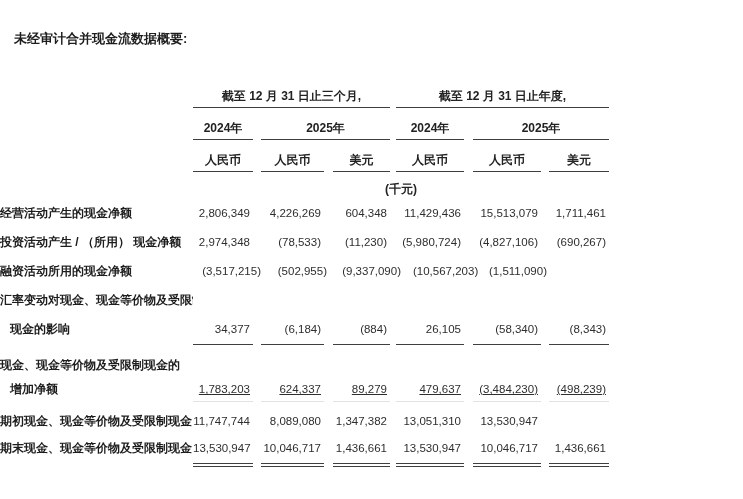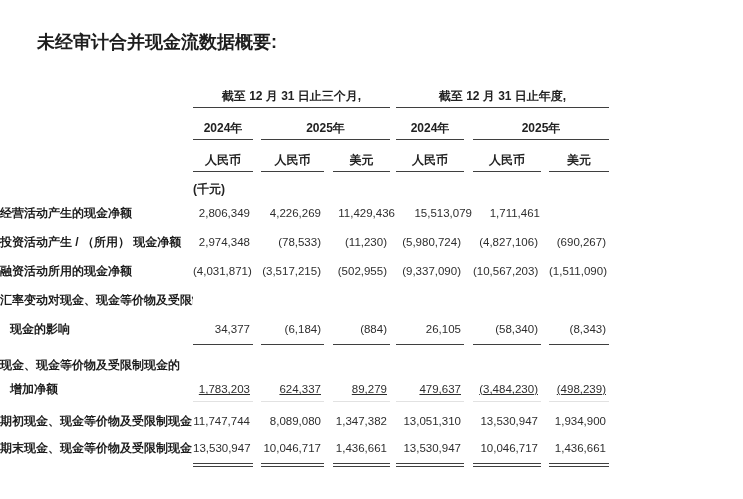--- a/index.html
+++ b/index.html
@@ -6,21 +6,21 @@
   .page{
     position:relative;
     width:743px;height:499px;
     background:#ffffff;
     font-family:"Liberation Sans","DejaVu Sans",sans-serif;
     color:#222;
     overflow:hidden;
   }
   .doc-title{
     position:absolute;left:14px;top:30px;
-    font-size:18px;font-weight:bold;color:#1d1d1d;margin-left:23px;
+    font-size:13px;font-weight:bold;color:#1d1d1d;
   }
   .tbl{
     position:absolute;left:0;top:84px;
     padding-left:0;
     font-size:12px;
   }
   .row{display:flex;}
   
   .lbl{width:193px;font-weight:bold;color:#1d1d1d;white-space:nowrap;overflow:hidden;}
   .lbl.ind{padding-left:10px;width:183px;}
@@ -29,21 +29,21 @@
   .c3{width:57px;margin-left:9px;}
   .c4{width:68px;margin-left:6px;}
   .c5{width:68px;margin-left:9px;}
   .c6{width:60px;margin-left:8px;}
   .g1{width:197px;margin-left:0;}
   .g2{width:213px;margin-left:6px;}
   .y24a{width:60px;margin-left:0;}
   .y25a{width:129px;margin-left:8px;}
   .y24b{width:68px;margin-left:6px;}
   .y25b{width:136px;margin-left:9px;}
-  .span-all{width:416px;margin-left:0;text-align:left;}
+  .span-all{width:416px;margin-left:0;text-align:center;}
   
   .hrow-group{height:24px;}
   .hrow-group .hc{line-height:24px;text-align:center;font-weight:bold;border-bottom:1px solid #3f3f3f;}
   .hrow-year{height:32px;}
   .hrow-year .hc{line-height:40px;text-align:center;font-weight:bold;border-bottom:1px solid #3f3f3f;}
   .hrow-cur{height:32px;}
   .hrow-cur .hc{line-height:40px;text-align:center;font-weight:bold;border-bottom:1px solid #3f3f3f;}
   .hrow-unit{height:27px;}
   .hrow-unit .hc{line-height:34px;font-weight:bold;}
   
@@ -97,38 +97,38 @@
 
     <div class="row hrow-unit">
       <div class="lbl"></div>
       <div class="hc span-all">(千元)</div>
     </div>
 
     <div class="row r29">
       <div class="lbl">经营活动产生的现金净额</div>
       <div class="num c1">2,806,349</div>
       <div class="num c2">4,226,269</div>
+      <div class="num c3">604,348</div>
       <div class="num c4">11,429,436</div>
       <div class="num c5">15,513,079</div>
       <div class="num c6">1,711,461</div>
     </div>
 
     <div class="row r29">
       <div class="lbl">投资活动产生 / （所用） 现金净额</div>
       <div class="num c1">2,974,348</div>
       <div class="num c2">(78,533)</div>
       <div class="num c3">(11,230)</div>
       <div class="num c4">(5,980,724)</div>
       <div class="num c5">(4,827,106)</div>
       <div class="num c6">(690,267)</div>
     </div>
 
     <div class="row r29">
       <div class="lbl">融资活动所用的现金净额</div>
-      <div class="num c1">(4,031,871)</div>
       <div class="num c2">(3,517,215)</div>
       <div class="num c3">(502,955)</div>
       <div class="num c4">(9,337,090)</div>
       <div class="num c5">(10,567,203)</div>
       <div class="num c6">(1,511,090)</div>
     </div>
 
     <div class="row r29">
       <div class="lbl">汇率变动对现金、现金等价物及受限制</div>
     </div>
@@ -157,21 +157,20 @@
       <div class="num c6">(498,239)</div>
     </div>
 
     <div class="row r33">
       <div class="lbl">期初现金、现金等价物及受限制现金</div>
       <div class="num c1">11,747,744</div>
       <div class="num c2">8,089,080</div>
       <div class="num c3">1,347,382</div>
       <div class="num c4">13,051,310</div>
       <div class="num c5">13,530,947</div>
-      <div class="num c6">1,934,900</div>
     </div>
 
     <div class="row r29 line-double">
       <div class="lbl">期末现金、现金等价物及受限制现金</div>
       <div class="num c1">13,530,947</div>
       <div class="num c2">10,046,717</div>
       <div class="num c3">1,436,661</div>
       <div class="num c4">13,530,947</div>
       <div class="num c5">10,046,717</div>
       <div class="num c6">1,436,661</div>

